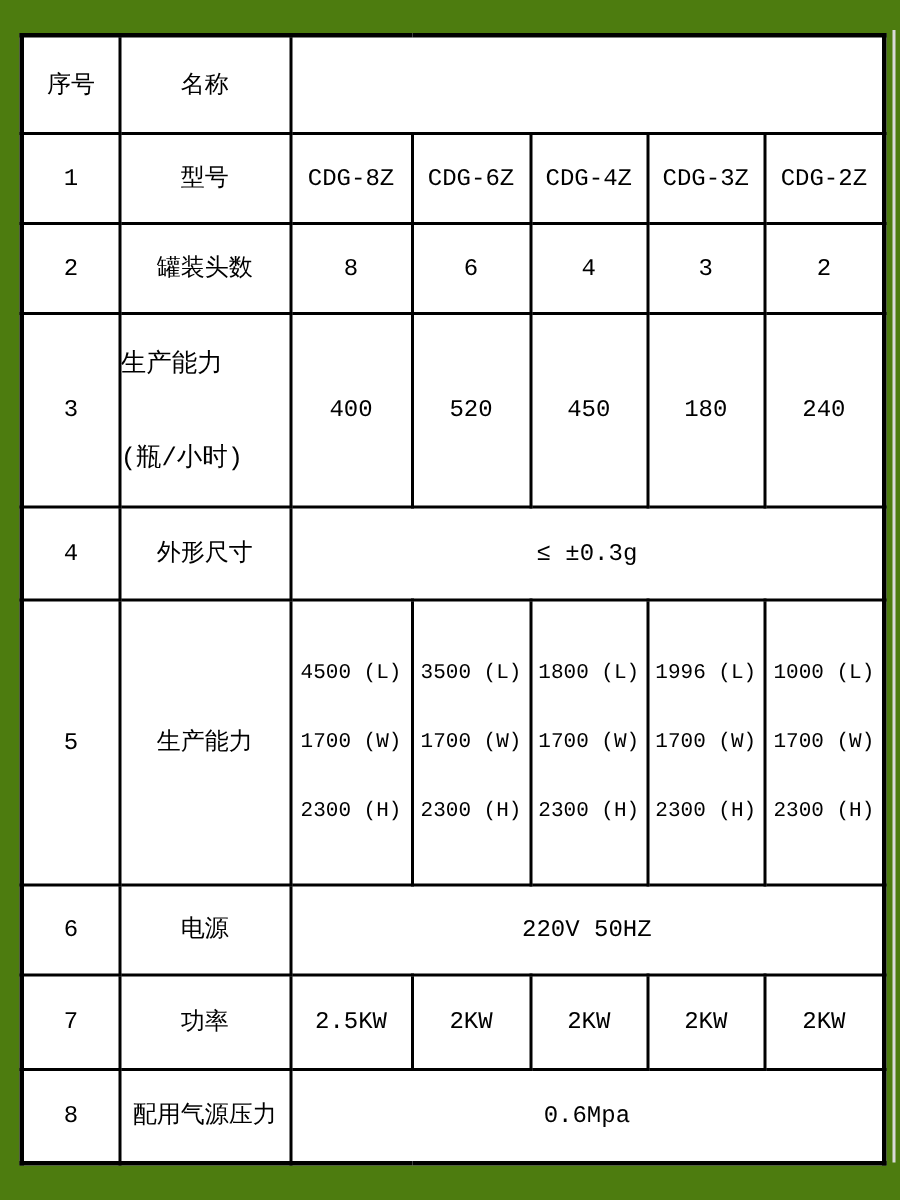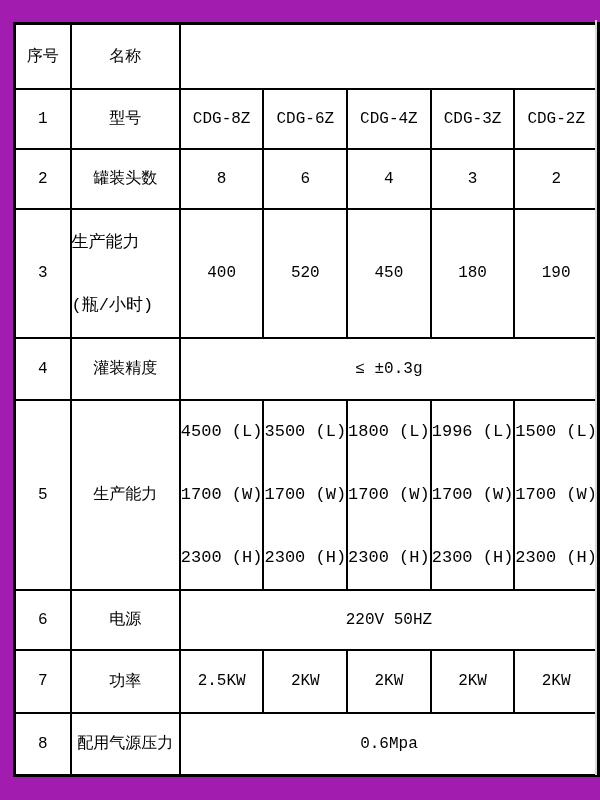--- a/index.html
+++ b/index.html
@@ -1,17 +1,17 @@
 <!DOCTYPE html>
 <html><head>
 <meta charset="utf-8">
 <style>
   html,body{margin:0;padding:0;background:#ffffff;}
   .page{
-    position:relative;width:600px;height:800px;background:#a21caf;overflow:hidden;
+    position:relative;width:600px;height:800px;background:#4d7c0f;overflow:hidden;
     font-family:"Liberation Mono","DejaVu Sans Mono",monospace;color:#000;
   }
   table.spec{
     position:absolute;left:13px;top:22px;
     border-collapse:collapse;table-layout:fixed;
     border:3px solid #000;background:#fff;
   }
   table.spec td{
     border:2px solid #000;
     text-align:center;vertical-align:middle;
@@ -23,21 +23,21 @@
   tr.rh-1{height:60px;}
   tr.rh-2{height:60px;}
   tr.rh-3{height:129px;}
   tr.rh-4{height:62px;}
   tr.rh-5{height:190px;}
   tr.rh-6{height:60px;}
   tr.rh-7{height:63px;}
   tr.rh-8{height:63px;}
   .stack{display:flex;flex-direction:column;justify-content:center;height:100%;}
   .stack-label{align-items:flex-start;gap:40px;font-size:17px;}
-  .stack-dims{align-items:center;gap:44px;font-size:17px;}
+  .stack-dims{align-items:center;gap:30px;font-size:14px;}
   .edge-line{position:absolute;left:595px;top:20px;width:2px;height:755px;}
 </style>
 </head>
 <body>
 
 <div class="page">
   <table class="spec">
     <colgroup>
       <col style="width:65px">
         <col style="width:114px">
@@ -80,26 +80,26 @@
       <td class="label">
         <div class="stack stack-label">
           <div>生产能力</div>
           <div>(瓶/小时)</div>
         </div>
       </td>
       <td>400</td>
       <td>520</td>
       <td>450</td>
       <td>180</td>
-      <td>190</td>
+      <td>240</td>
     </tr>
 
     <tr class="rh-4">
       <td class="no">4</td>
-      <td class="label">灌装精度</td>
+      <td class="label">外形尺寸</td>
       <td colspan="5">≤ ±0.3g</td>
     </tr>
 
     <tr class="rh-5">
       <td class="no">5</td>
       <td class="label">生产能力</td>
       <td>
         <div class="stack stack-dims">
           <div>4500 (L)</div>
           <div>1700 (W)</div>
@@ -122,21 +122,21 @@
       </td>
       <td>
         <div class="stack stack-dims">
           <div>1996 (L)</div>
           <div>1700 (W)</div>
           <div>2300 (H)</div>
         </div>
       </td>
       <td>
         <div class="stack stack-dims">
-          <div>1500 (L)</div>
+          <div>1000 (L)</div>
           <div>1700 (W)</div>
           <div>2300 (H)</div>
         </div>
       </td>
     </tr>
 
     <tr class="rh-6">
       <td class="no">6</td>
       <td class="label">电源</td>
       <td colspan="5">220V 50HZ</td>

